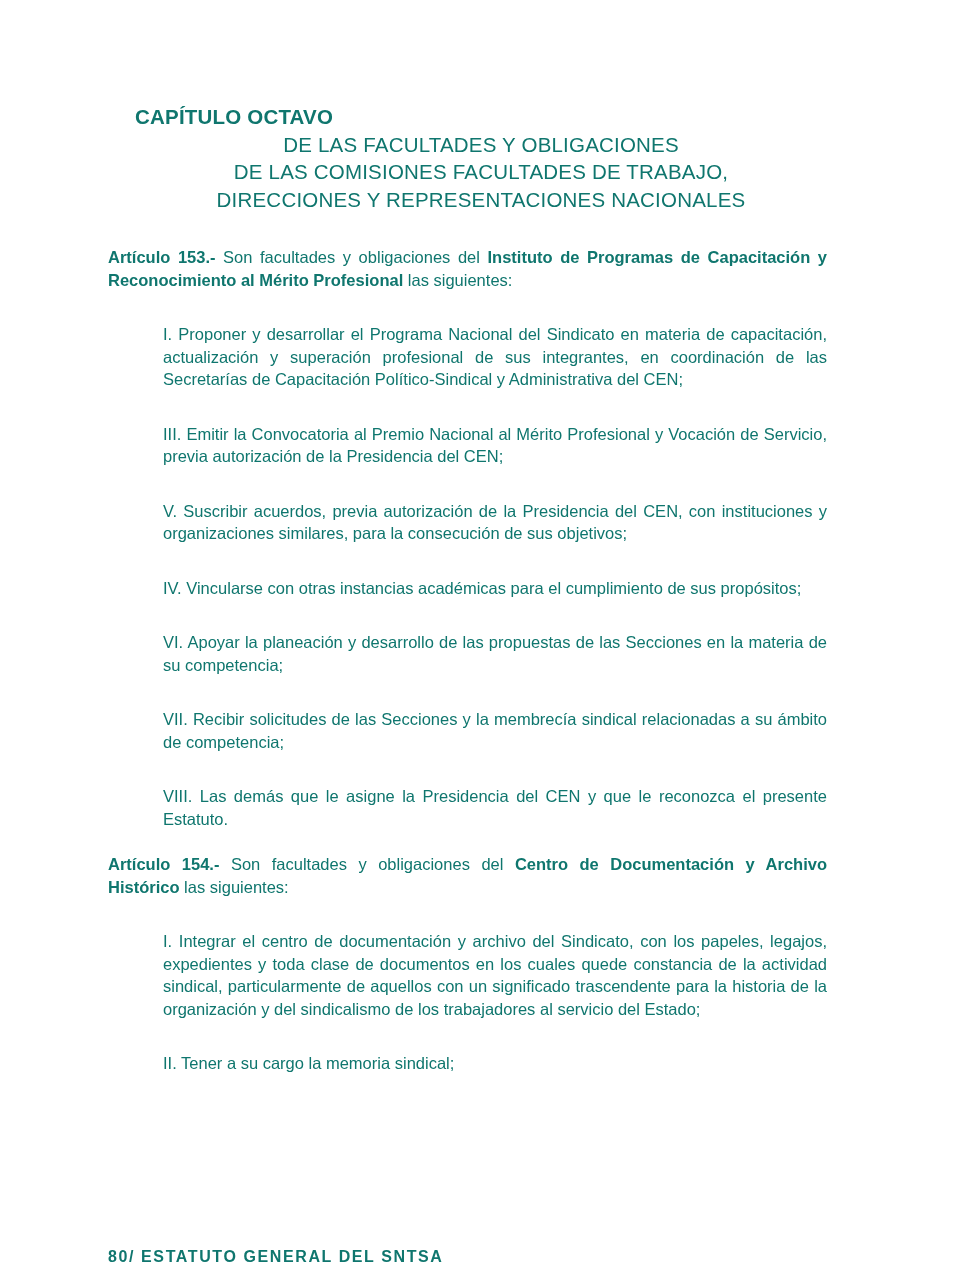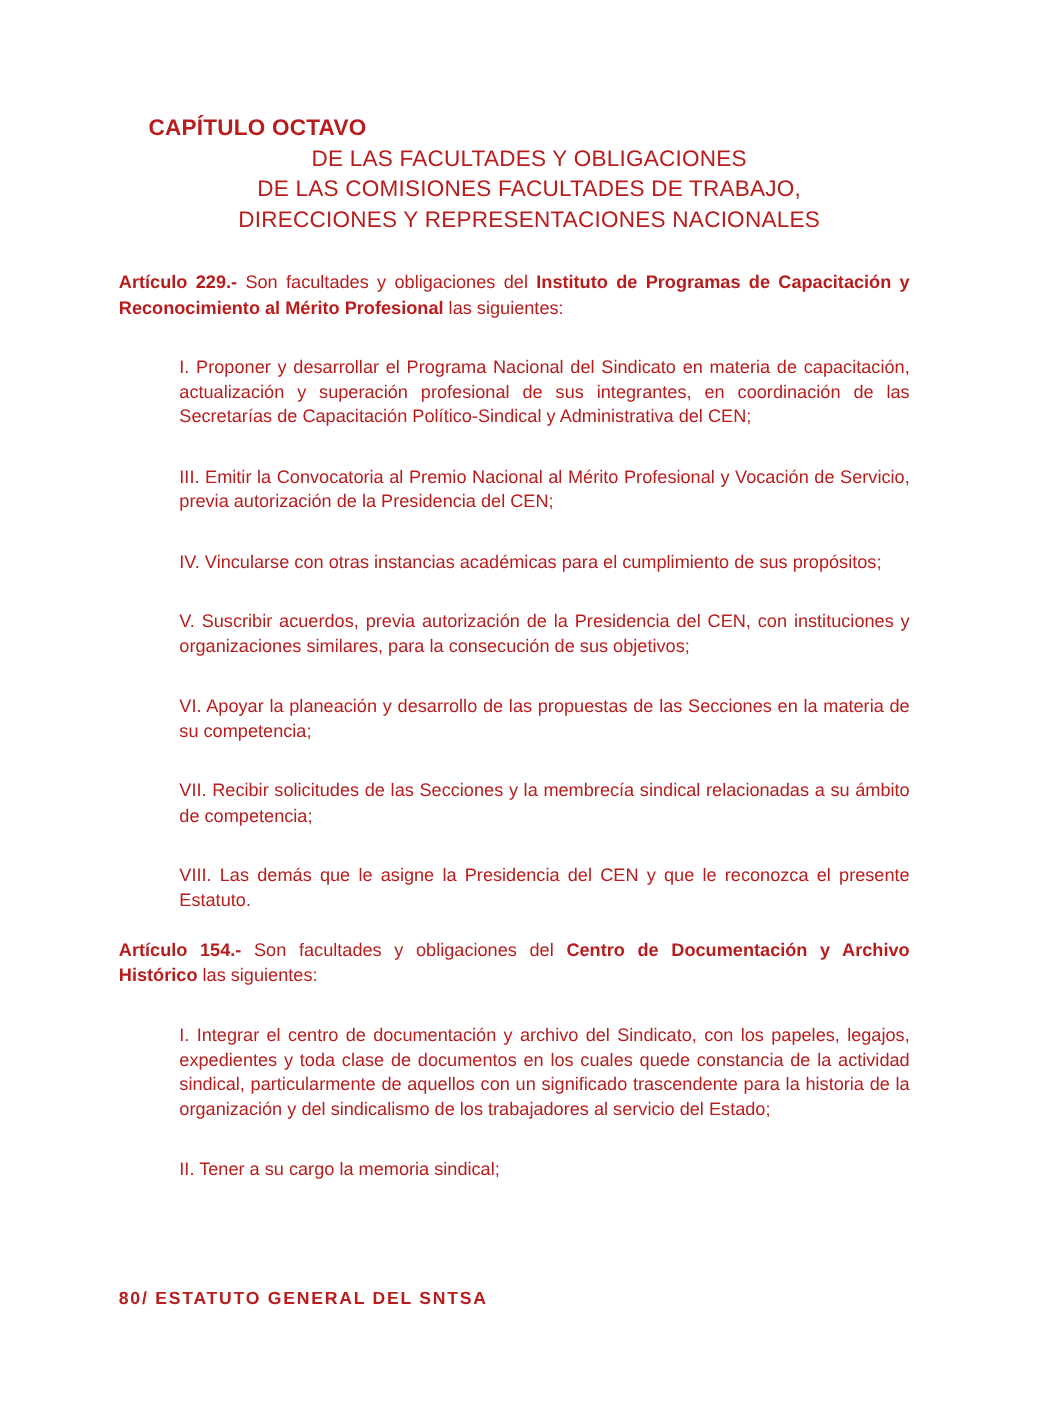--- a/index.html
+++ b/index.html
@@ -3,21 +3,21 @@
 <meta charset="utf-8">
 <style>
   * { margin: 0; padding: 0; box-sizing: border-box; }
   html, body { background: #e8e8e8; }
   .page {
     position: relative;
     width: 960px;
     height: 1280px;
     background: #ffffff;
     font-family: "Liberation Sans", sans-serif;
-    color: #b91c1c;
+    color: #0f766e;
     overflow: hidden;
     margin: 0 auto;
   }
   .content {
     padding: 103px 133px 0 108px;
   }
   .chapter-heading {
     margin-left: 27px;
     font-size: 20.5px;
     line-height: 27.5px;
@@ -44,21 +44,21 @@
   .item {
     font-size: 16.5px;
     line-height: 22.5px;
     text-align: justify;
     margin-bottom: 23px;
     margin-top: 32px;
   }
   .page-footer {
     position: absolute;
     left: 108px;
-    top: 1172px;
+    top: 1248px;
     font-size: 16px;
     font-weight: 700;
     letter-spacing: 1.6px;
     white-space: nowrap;
   }
 </style>
 </head>
 <body>
 
 <div class="page">
@@ -66,30 +66,30 @@
 
     <header class="chapter-heading">
       <h1>CAPÍTULO OCTAVO</h1>
       <div class="subtitle">DE LAS FACULTADES Y OBLIGACIONES</div>
       <div class="subtitle">DE LAS COMISIONES FACULTADES DE TRABAJO,</div>
       <div class="subtitle">DIRECCIONES Y REPRESENTACIONES NACIONALES</div>
     </header>
 
     <section>
       <p class="article-intro">
-        <strong>Artículo 229.-</strong>
+        <strong>Artículo 153.-</strong>
         <span>Son facultades y obligaciones del</span>
         <strong>Instituto de Programas de Capacitación y Reconocimiento al Mérito Profesional</strong>
         <span>las siguientes:</span>
       </p>
       <div class="items">
         <p class="item">I. Proponer y desarrollar el Programa Nacional del Sindicato en materia de capacitación, actualización y superación profesional de sus integrantes, en coordinación de las Secretarías de Capacitación Político-Sindical y Administrativa del CEN;</p>
         <p class="item">III. Emitir la Convocatoria al Premio Nacional al Mérito Profesional y Vocación de Servicio, previa autorización de la Presidencia del CEN;</p>
+        <p class="item">V. Suscribir acuerdos, previa autorización de la Presidencia del CEN, con instituciones y organizaciones similares, para la consecución de sus objetivos;</p>
         <p class="item">IV. Vincularse con otras instancias académicas para el cumplimiento de sus propósitos;</p>
-        <p class="item">V. Suscribir acuerdos, previa autorización de la Presidencia del CEN, con instituciones y organizaciones similares, para la consecución de sus objetivos;</p>
         <p class="item">VI. Apoyar la planeación y desarrollo de las propuestas de las Secciones en la materia de su competencia;</p>
         <p class="item">VII. Recibir solicitudes de las Secciones y la membrecía sindical relacionadas a su ámbito de competencia;</p>
         <p class="item">VIII. Las demás que le asigne la Presidencia del CEN y que le reconozca el presente Estatuto.</p>
       </div>
     </section>
 
     <section>
       <p class="article-intro">
         <strong>Artículo 154.-</strong>
         <span>Son facultades y obligaciones del</span>

